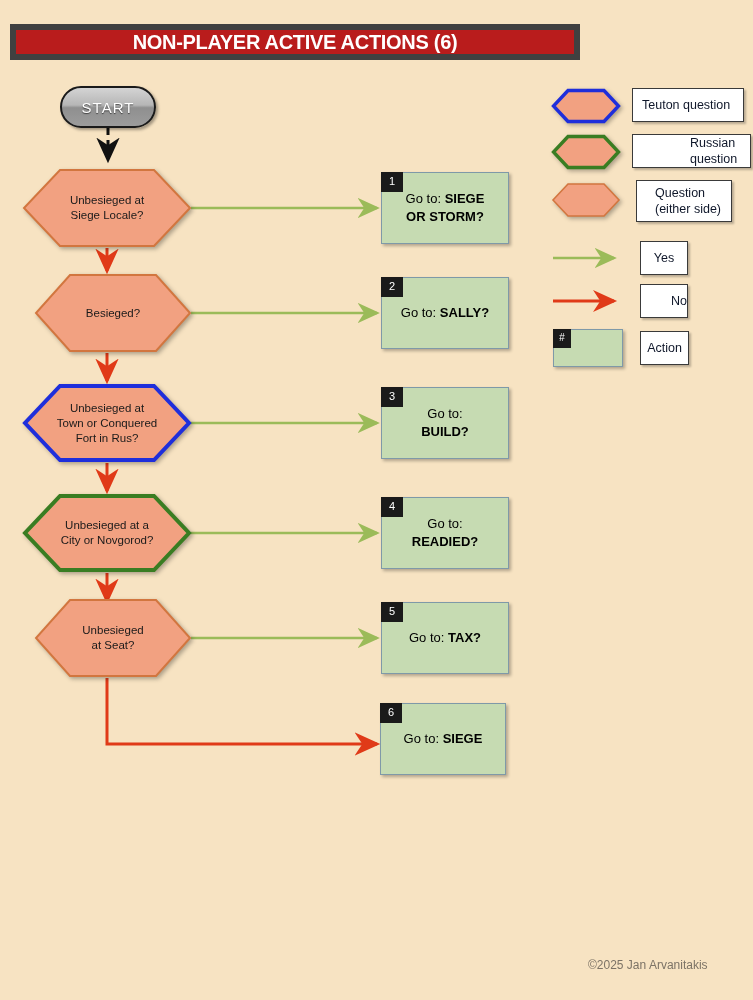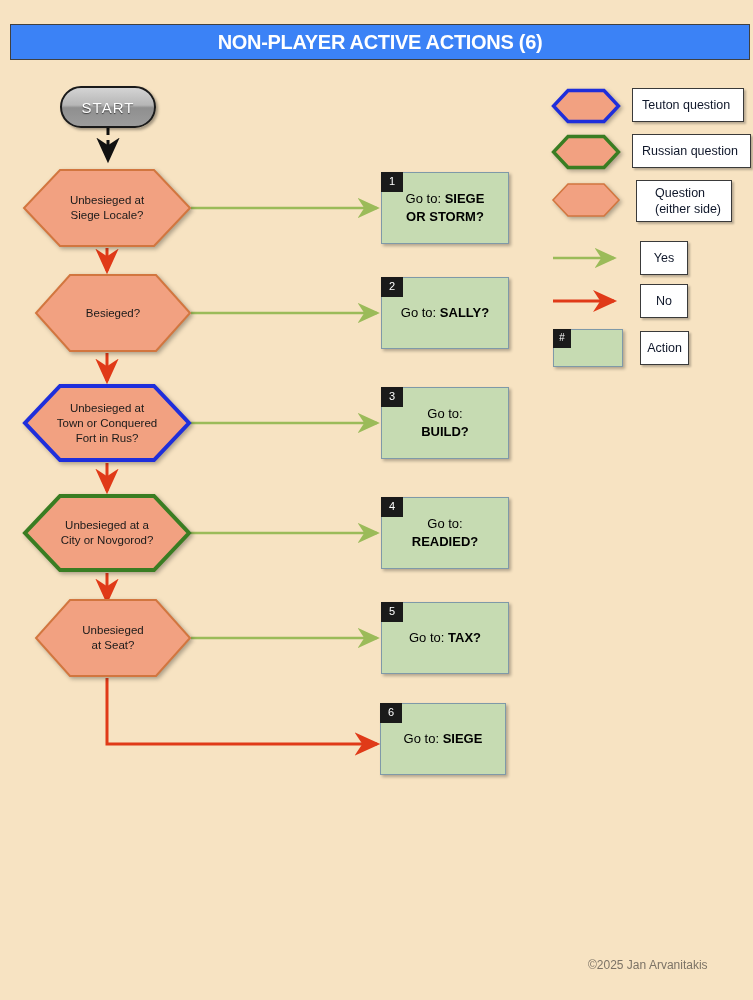--- a/index.html
+++ b/index.html
@@ -7,23 +7,23 @@
     width:753px;height:1000px;
     background:#F7E3C2;
     font-family:"Liberation Sans", sans-serif;
     position:relative;
     overflow:hidden;
   }
   #canvas{position:absolute;left:0;top:0;width:753px;height:1000px;}
 
   
   .banner{
-    position:absolute;left:10px;top:24px;width:740px;height:36px;
-    background:#3b82f6;
-    border:1px solid #404040;
+    position:absolute;left:10px;top:24px;width:570px;height:36px;
+    background:#b91c1c;
+    border:6px solid #404040;
     box-sizing:border-box;
     display:flex;align-items:center;justify-content:center;
   }
   .banner-text{
     color:#FFFFFF;font-size:20px;font-weight:bold;letter-spacing:-0.3px;
     white-space:nowrap;
   }
 
   
   .start-node{
@@ -258,21 +258,21 @@
   </div>
   <div class="legend-box" style="left:632px;top:88px;width:112px;height:34px;">
     <span>Teuton question</span>
   </div>
 
   <div class="hex" style="left:551px;top:134px;width:70px;height:36px;">
     <svg width="70" height="36" viewBox="0 0 70 36">
       <polygon points="17,2.5 53,2.5 67.5,18 53,33.5 17,33.5 2.5,18" fill="#F2A181" stroke="#3A7D22" stroke-width="3.4" style="filter:drop-shadow(2px 2px 2px rgba(0,0,0,0.3))"></polygon>
     </svg>
   </div>
-  <div class="legend-box" style="left:632px;top:134px;width:119px;height:34px;">
+  <div class="legend-box" style="left:632px;top:134px;width:119px;height:34px;padding-left:48px;">
     <span>Russian question</span>
   </div>
 
   <div class="hex" style="left:551px;top:182px;width:70px;height:36px;">
     <svg width="70" height="36" viewBox="0 0 70 36">
       <polygon points="17,2 53,2 68,18 53,34 17,34 2,18" fill="#F2A181" stroke="#D2763F" stroke-width="1.6" style="filter:drop-shadow(2px 2px 2px rgba(0,0,0,0.3))"></polygon>
     </svg>
   </div>
   <div class="legend-box" style="left:636px;top:180px;width:96px;height:42px;">
     <span>
@@ -293,21 +293,21 @@
   </div>
 
   <svg style="position:absolute;left:548px;top:287px;width:84px;height:28px;overflow:visible;">
     <defs>
       <marker id="lgNo" markerWidth="9" markerHeight="9" refX="7.5" refY="4.5" orient="auto">
         <path d="M0,0.6 L8.6,4.5 L0,8.4 L2.6,4.5 Z" fill="#E03A18"></path>
       </marker>
     </defs>
     <line x1="5" y1="14" x2="66" y2="14" stroke="#E03A18" stroke-width="2.8" marker-end="url(#lgNo)"></line>
   </svg>
-  <div class="legend-box" style="left:640px;top:284px;width:48px;height:34px;justify-content:center;">
+  <div class="legend-box" style="left:640px;top:284px;width:48px;height:34px;justify-content:flex-end;">
     <span style="padding-left:0;">No</span>
   </div>
 
   <div class="legend-swatch-action" style="left:553px;top:329px;width:70px;height:38px;">
     <div class="badge-hash">#</div>
   </div>
   <div class="legend-box" style="left:640px;top:331px;width:49px;height:34px;justify-content:center;">
     <span style="padding-left:0;">Action</span>
   </div>
 

